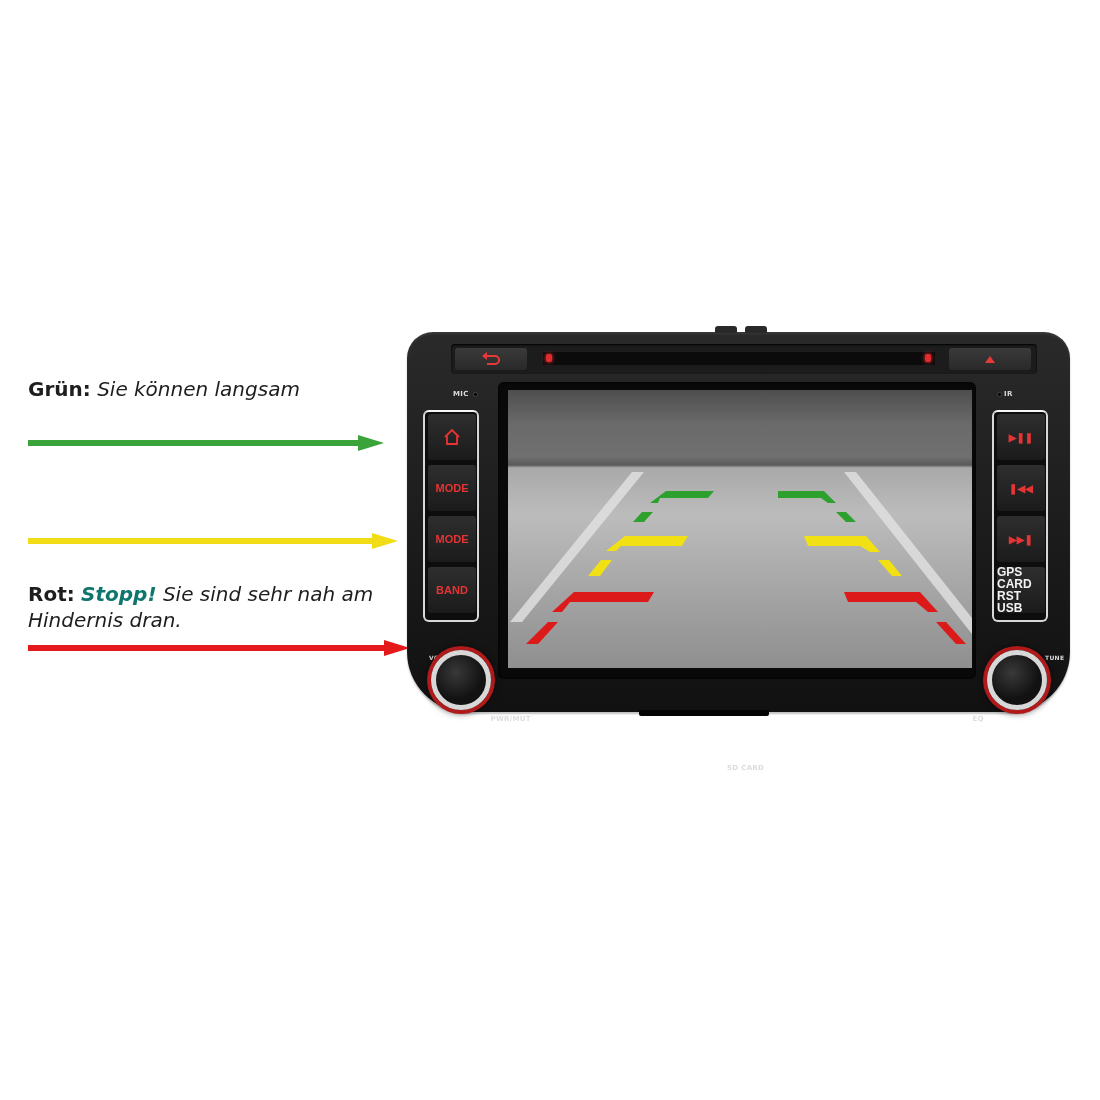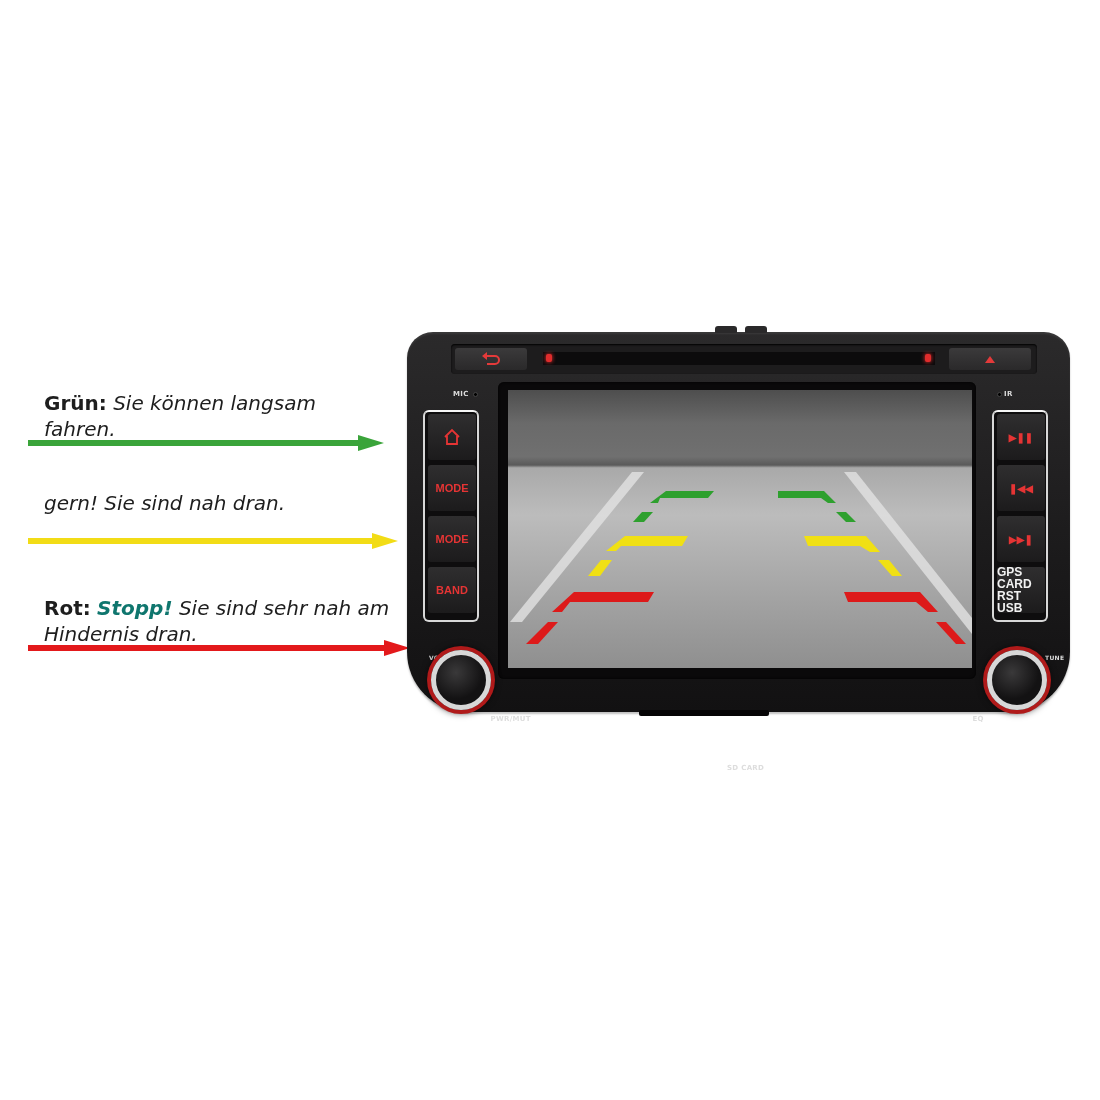--- a/index.html
+++ b/index.html
@@ -1,20 +1,20 @@
 <!DOCTYPE html>
 <html><head>
   <meta charset="utf-8">
   <style>
     * { box-sizing: border-box; margin: 0; padding: 0; }
     html, body { width: 1100px; height: 1100px; background: #ffffff; overflow: hidden; }
     body { position: relative; font-family: "DejaVu Sans", sans-serif; }
 
     
-    .legend { position: absolute; left: 44px; width: 370px; color: #1e1e1e; font-size: 20px; line-height: 26px; margin-top: 14px; }
+    .legend { position: absolute; left: 28px; width: 370px; color: #1e1e1e; font-size: 20px; line-height: 26px; }
     .legend .lbl { font-weight: bold; font-style: normal; }
     .legend .desc { font-style: italic; font-family: "DejaVu Sans", sans-serif; }
     .legend .stop { font-weight: bold; font-style: italic; color: #0f766e; }
     .arrow { position: absolute; height: 16px; }
     .arrow .shaft { position: absolute; left: 0; top: 5px; height: 6px; }
     .arrow .head { position: absolute; right: 0; top: 0; width: 0; height: 0;
       border-top: 8px solid transparent; border-bottom: 8px solid transparent; border-left: 26px solid; }
 
     
     .unit { position: absolute; left: 407px; top: 332px; width: 663px; height: 380px;
@@ -46,29 +46,27 @@
     .knob { position: absolute; width: 60px; height: 60px; border-radius: 50%;
       background: radial-gradient(circle at 40% 35%, #3a393a, #131213 60%);
       border: 5px solid #d8d8d8; box-shadow: 0 0 0 4px #b01a1a, 0 0 6px 4px rgba(0,0,0,0.5); }
     .sdslot { position: absolute; left: 232px; top: 378px; width: 130px; height: 6px; background: #050405; border-radius: 2px; }
   </style>
 </head>
 <body>
 
 <div class="legend" style="top:376px;">
   <div><span class="lbl">Grün:</span> <span class="desc">Sie können langsam</span></div>
-  <div class="desc">fahren.</div>
 </div>
 <div class="arrow" style="left:28px;top:435px;width:356px;">
   <div class="shaft" style="width:334px;background:#3aa43a;"></div>
   <div class="head" style="border-left-color:#3aa43a;"></div>
 </div>
 
 <div class="legend" style="top:476px;">
-  <div class="desc">gern! Sie sind nah dran.</div>
 </div>
 <div class="arrow" style="left:28px;top:533px;width:370px;">
   <div class="shaft" style="width:348px;background:#f2dc16;"></div>
   <div class="head" style="border-left-color:#f2dc16;"></div>
 </div>
 
 <div class="legend" style="top:581px;">
   <div><span class="lbl">Rot:</span> <span class="stop">Stopp!</span> <span class="desc">Sie sind sehr nah am</span></div>
   <div class="desc">Hindernis dran.</div>
 </div>

